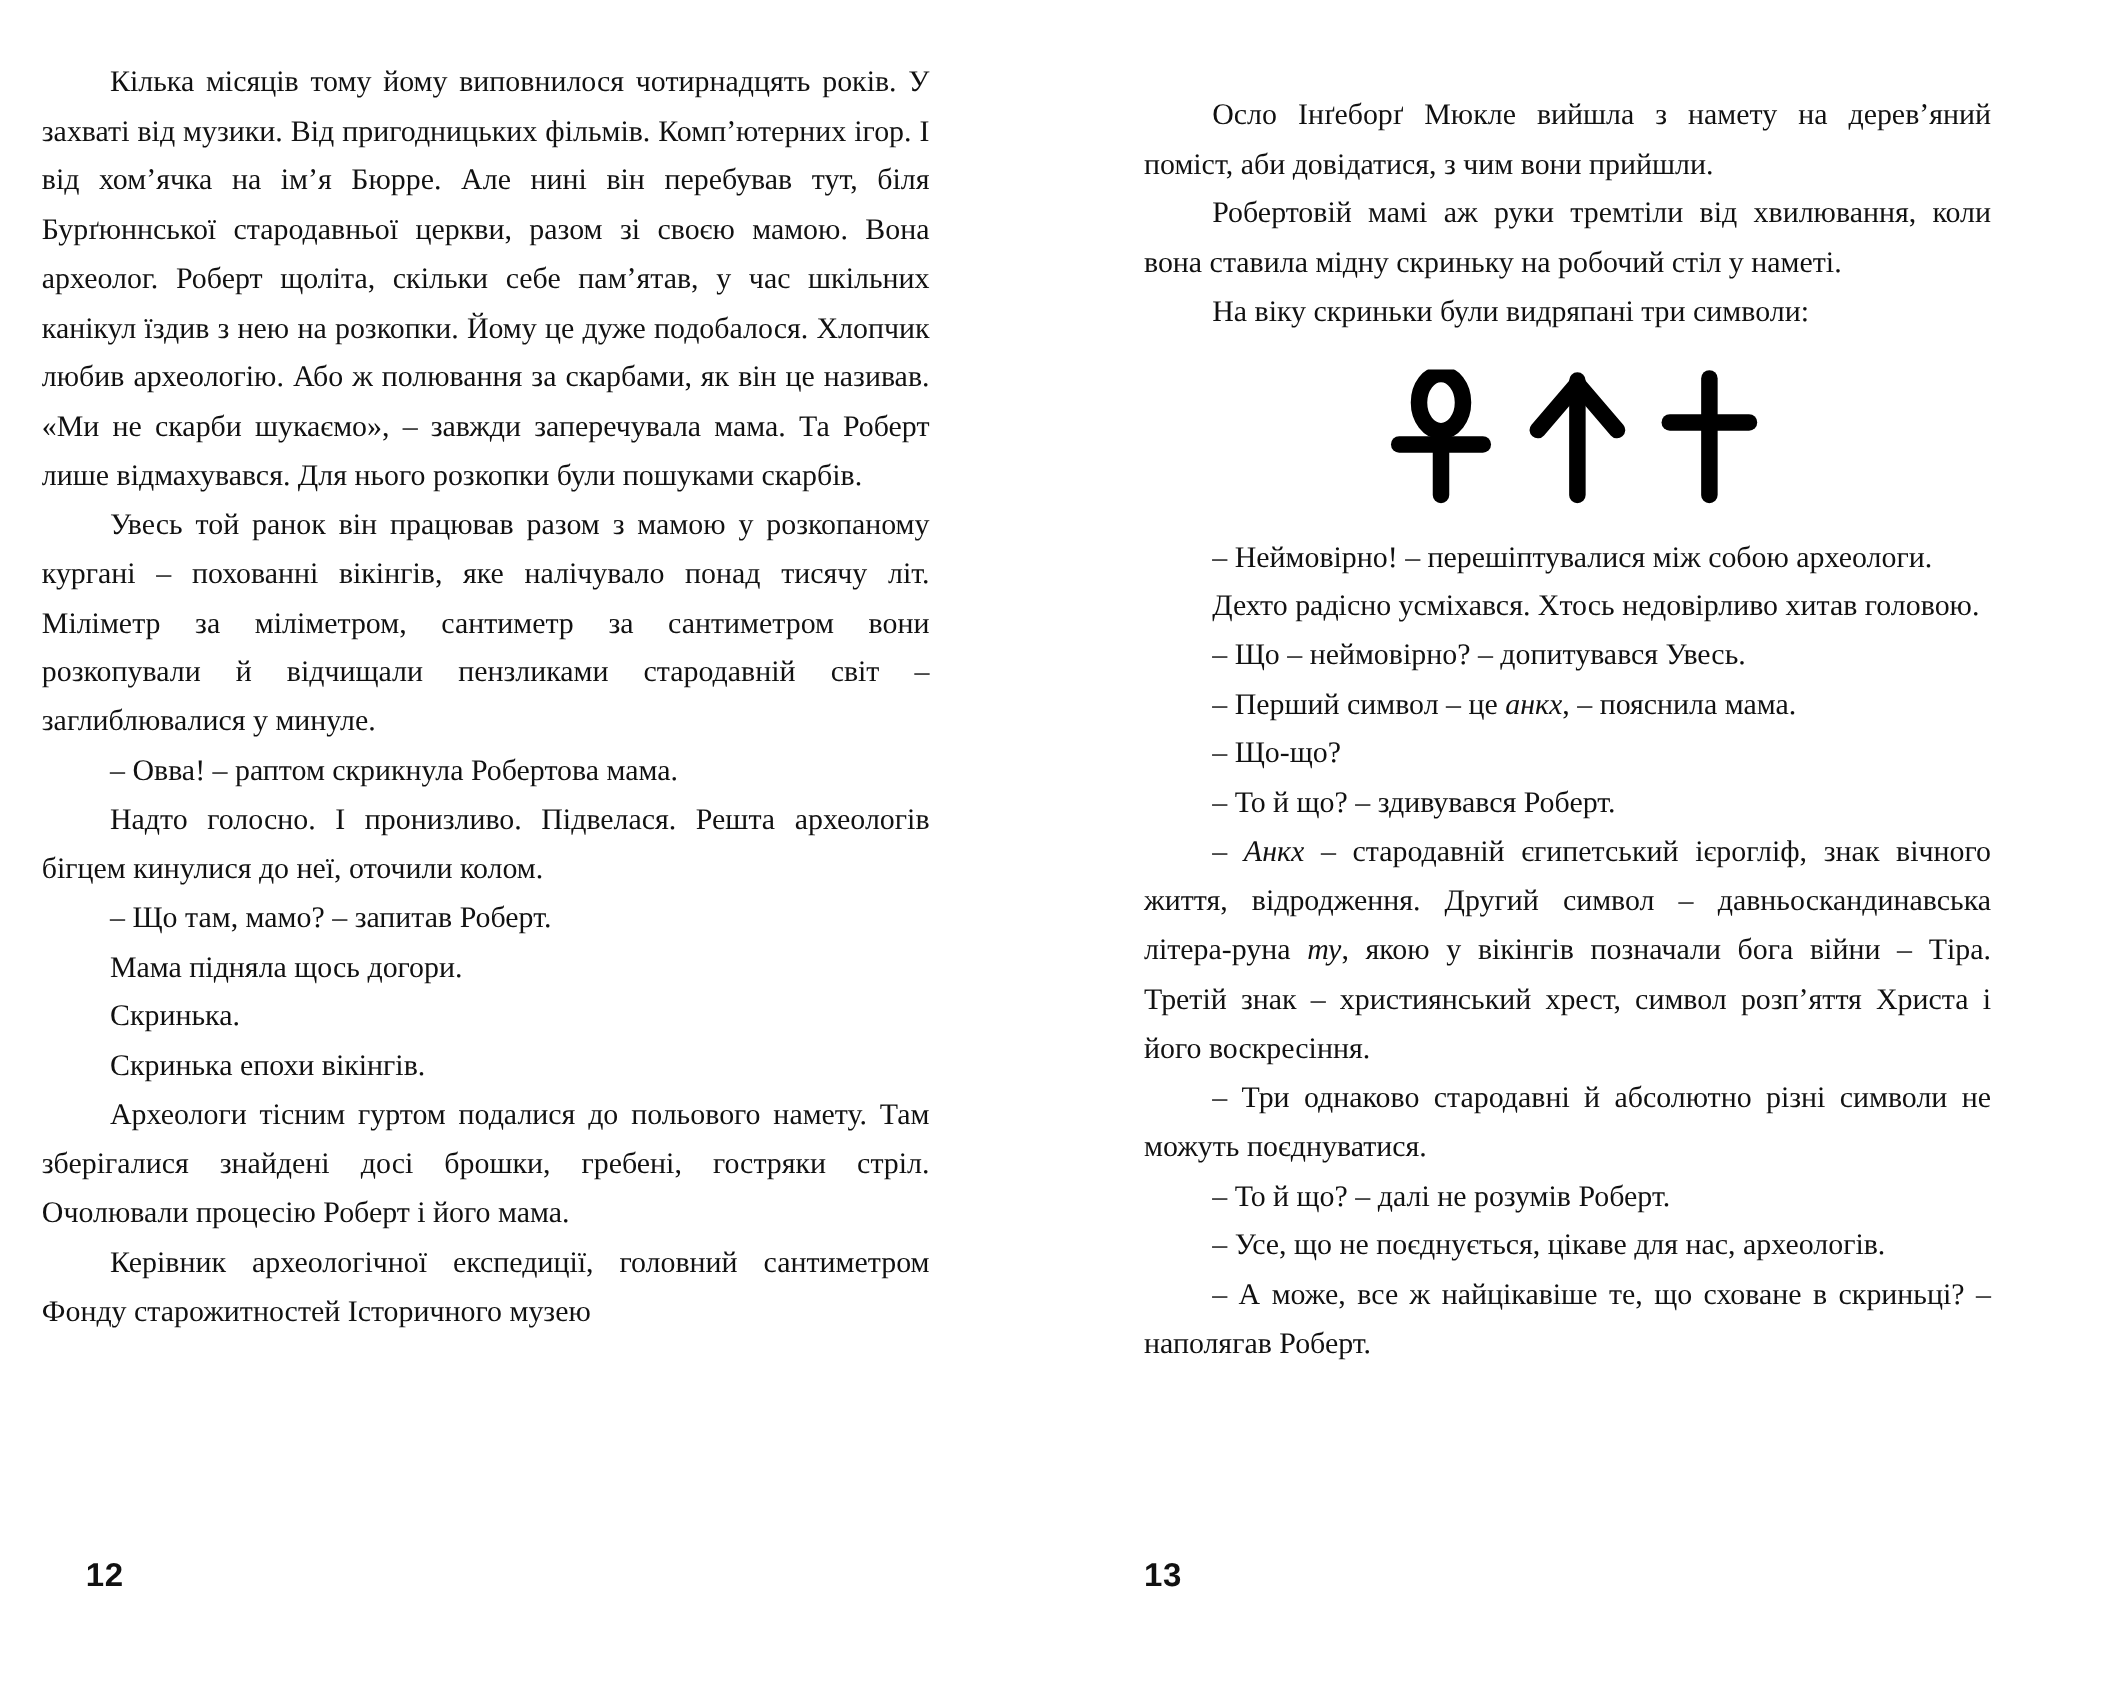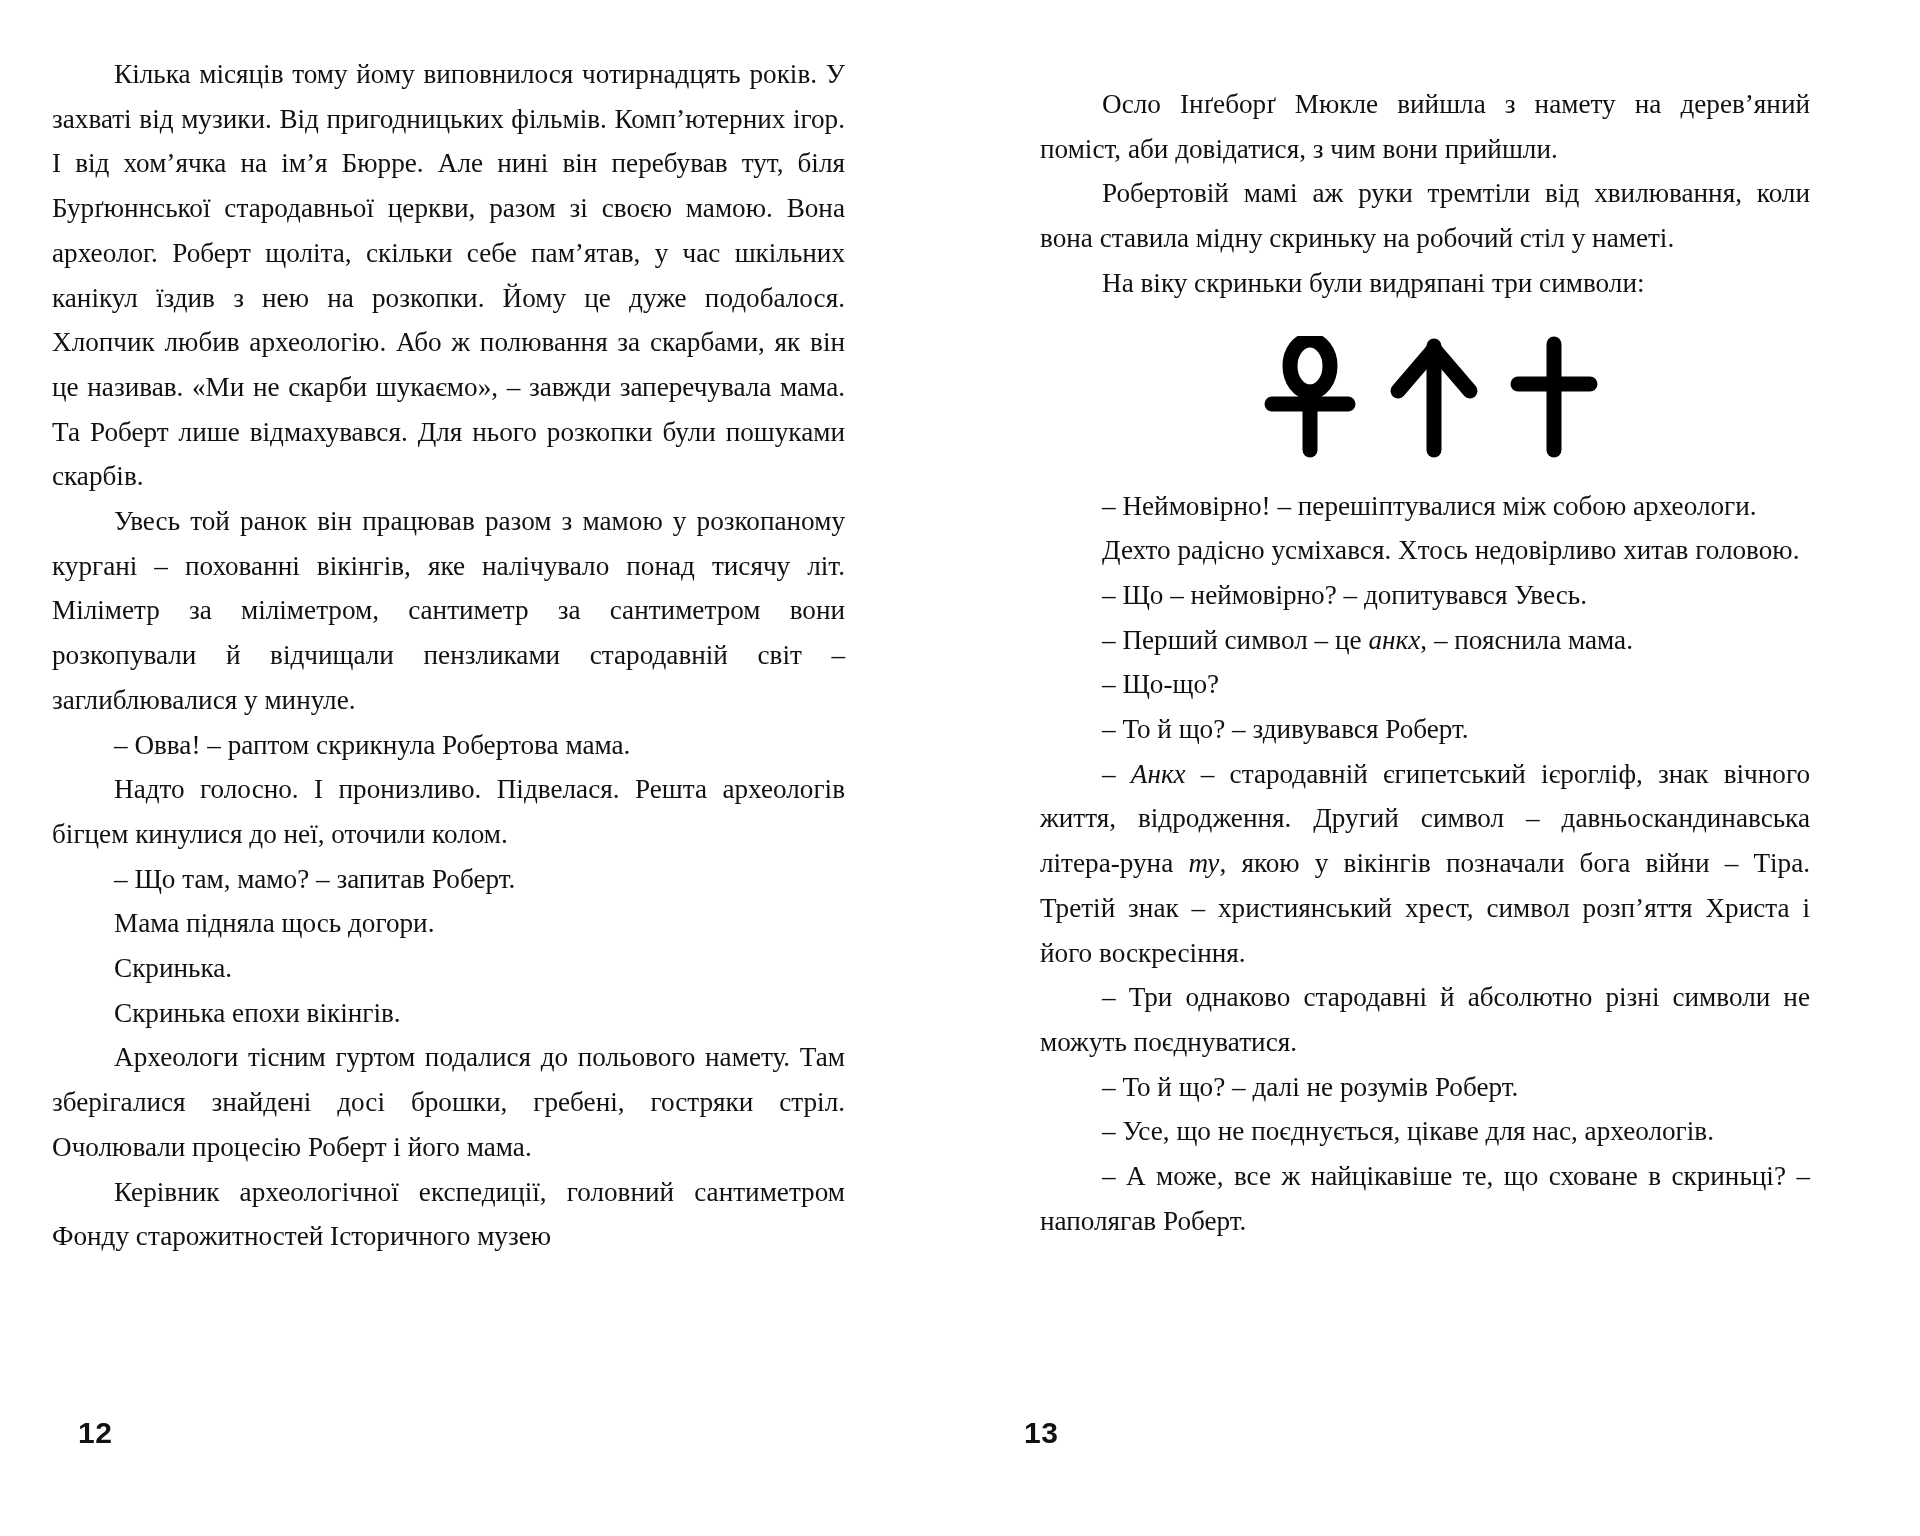--- a/index.html
+++ b/index.html
@@ -20,21 +20,21 @@
     height: 1536px;
     display: flex;
     box-sizing: border-box;
   }
   .page {
     position: relative;
     width: 960px;
     height: 1536px;
     box-sizing: border-box;
   }
-  .page-left  { padding: 52px 115px 0 52px; }
+  .page-left  { padding: 52px 115px 0 38px; }
   .page-right { padding: 82px 110px 0 80px; }
 
   .col {
     font-size: 27.2px;
     line-height: 44.7px;
     text-align: justify;
     text-justify: inter-word;
     hyphens: manual;
     -webkit-hyphens: manual;
   }
@@ -58,21 +58,21 @@
     bottom: 86px;
     left: 0;
     right: 0;
     text-align: left;
     font-size: 30px;
     font-weight: bold;
     letter-spacing: 0.5px;
     font-family: "Liberation Sans", sans-serif;
   }
   .page-left .folio  { left: 78px;  right: 115px; }
-  .page-right .folio { left: 64px;  right: 110px; }
+  .page-right .folio { left: 80px;  right: 110px; }
 
   em.it { font-style: italic; }
 </style>
 </head>
 <body>
 
 <div class="spread">
 
   <div class="page page-left">
     <div class="col">

